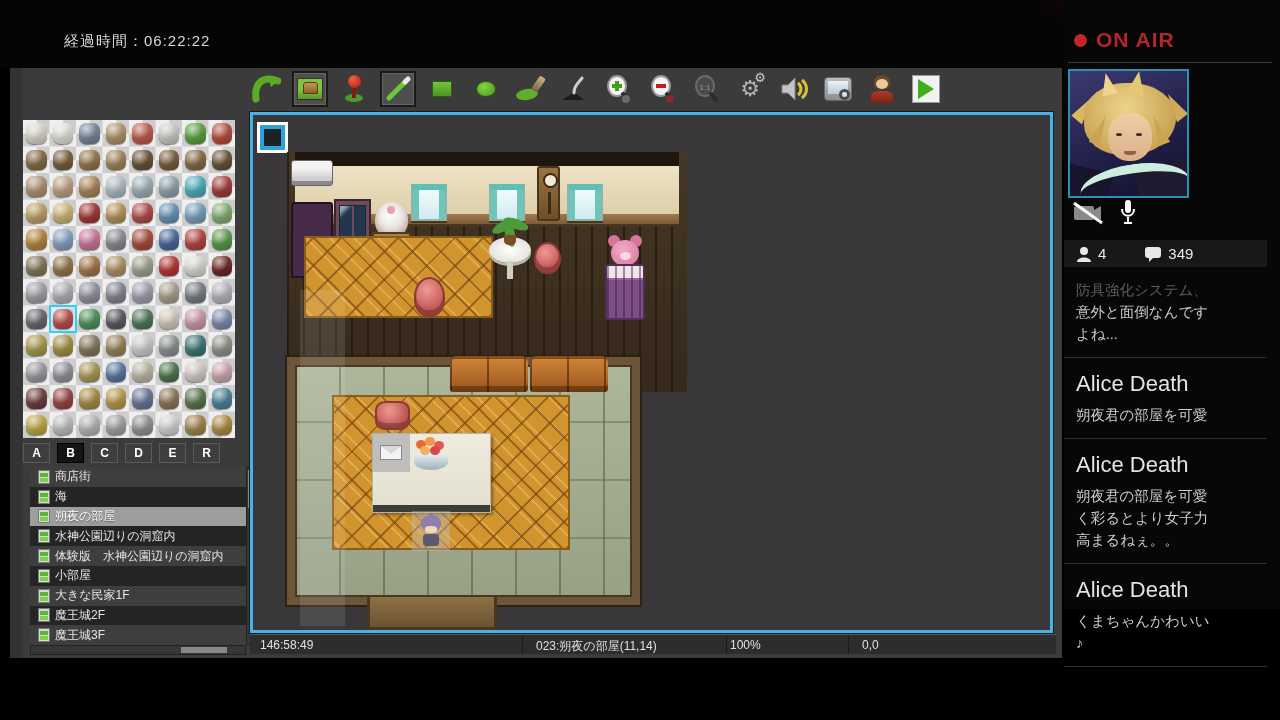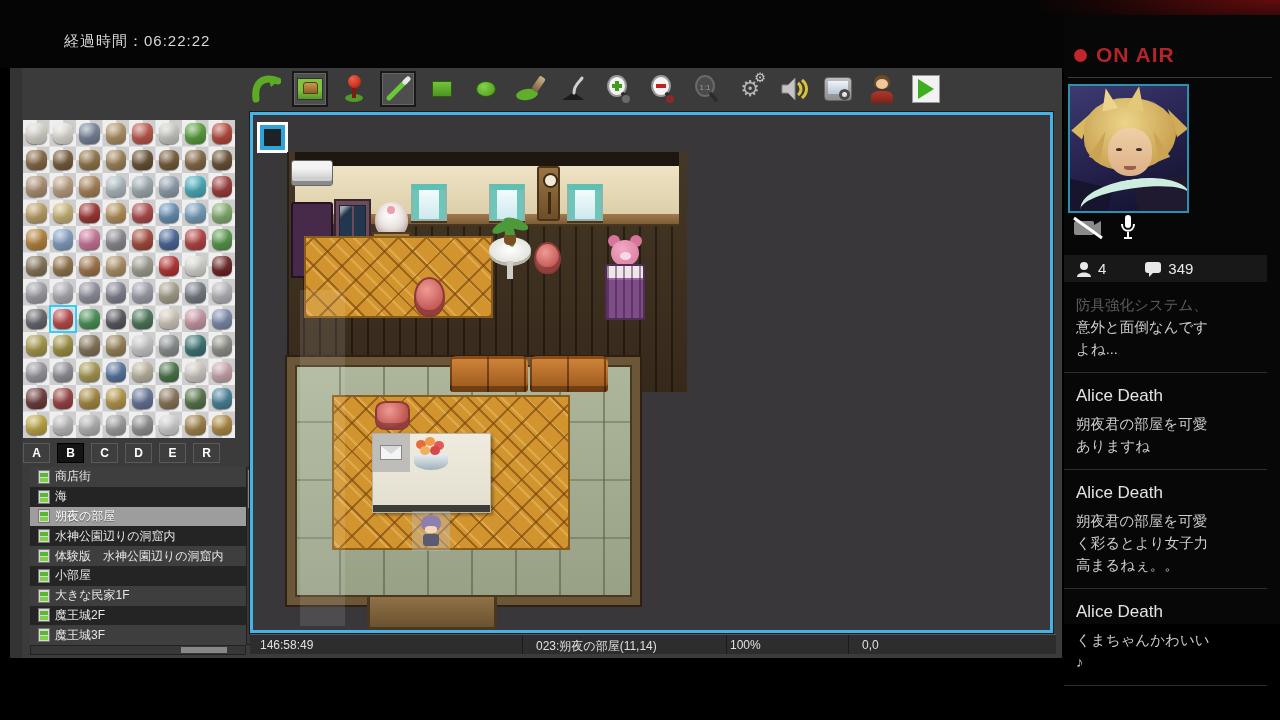--- a/index.html
+++ b/index.html
@@ -152,21 +152,21 @@
   .chara .body { width:16px; height:12px; border-radius:3px; background:#5a5a72; margin-top:1px; }
   #lightstrip { position:absolute; left:13px; top:138px; width:45px; height:336px; background:rgba(255,255,255,.11); }
 
   
   #statusbar { position:absolute; left:240px; top:566px; width:806px; height:20px; background:#2d2d2d;
                border-top:1px solid #555; color:#e0e0e0; font-size:12px; }
   #statusbar span { position:absolute; top:3px; }
   .tick { position:absolute; top:0; width:1px; height:100%; background:#1a1a1a; }
 
   
-  #sidebar { position:absolute; left:1064px; top:15px; width:216px; height:609px; background:#070707; }
+  #sidebar { position:absolute; left:1064px; top:0; width:216px; height:609px; background:#070707; }
   #onair { position:absolute; left:10px; top:28px; display:flex; align-items:center; gap:9px; }
   #onair .dot { width:13px; height:13px; border-radius:50%; background:#c2262b; }
   #onair .txt { color:#b3252b; font-size:21px; font-weight:bold; letter-spacing:1px; }
   #sb-div { position:absolute; left:4px; top:62px; width:204px; height:1px; background:#3a3a3a; }
   #avatar { position:absolute; left:4px; top:69px; width:121px; height:129px; border:2px solid #2f8fae;
             background:linear-gradient(155deg,#3d3a72,#23204a 55%,#10102a);
             background-image:radial-gradient(circle at 20% 25%, rgba(120,130,220,.5) 0 3px, transparent 4px),
                              radial-gradient(circle at 70% 15%, rgba(120,130,220,.4) 0 3px, transparent 4px),
                              radial-gradient(circle at 85% 45%, rgba(120,130,220,.35) 0 2px, transparent 3px),
                              linear-gradient(155deg,#3d3a72,#23204a 55%,#10102a);
@@ -182,21 +182,21 @@
                     border-top:9px solid #cdeede; transform:rotate(-8deg); }
   #avatar .shoulderL { position:absolute; left:-8px; bottom:-6px; width:48px; height:34px; background:#17152e; transform:rotate(14deg); }
   #avatar .shoulderR { position:absolute; right:-10px; bottom:-8px; width:60px; height:40px; background:#201a30; transform:rotate(-16deg); }
   #cam-mic { position:absolute; left:8px; top:200px; display:flex; gap:16px; align-items:center; }
   #stats { position:absolute; left:0; top:240px; width:203px; height:27px; background:#181818;
            display:flex; align-items:center; color:#e8e8e8; font-size:15px; }
   #stats .grp { display:flex; align-items:center; gap:6px; }
   #stats .g1 { margin-left:12px; } #stats .g2 { margin-left:38px; }
   #chat { position:absolute; left:0; top:270px; width:203px; }
   .chat-msg { padding:9px 12px 12px 12px; border-bottom:1px solid #2e2e2e; }
-  .chat-name { color:#e4e4e4; font-size:17px; margin:4px 0 7px 0; }
+  .chat-name { color:#e4e4e4; font-size:22px; margin:4px 0 7px 0; }
   .chat-line { color:#cccccc; font-size:14.5px; line-height:22px; }
   .chat-line.fade { opacity:.42;font-family:Liberation Serif, serif; }
 </style>
 </head>
 <body>
 
 <div id="topbar">
   <div id="elapsed">経過時間：06:22:22</div>
   <div id="red-glow"></div>
 </div>
@@ -783,21 +783,20 @@
 
   <div id="chat">
       <div class="chat-msg">
         <div class="chat-line fade">防具強化システム、</div>
         <div class="chat-line">意外と面倒なんです</div>
         <div class="chat-line">よね...</div>
       </div>
       <div class="chat-msg">
         <div class="chat-name">Alice Death</div>
         <div class="chat-line">朔夜君の部屋を可愛</div>
-        <div class="chat-line">ありますね</div>
       </div>
       <div class="chat-msg">
         <div class="chat-name">Alice Death</div>
         <div class="chat-line">朔夜君の部屋を可愛</div>
         <div class="chat-line">く彩るとより女子力</div>
         <div class="chat-line">高まるねぇ。。</div>
       </div>
       <div class="chat-msg">
         <div class="chat-name">Alice Death</div>
         <div class="chat-line">くまちゃんかわいい</div>

